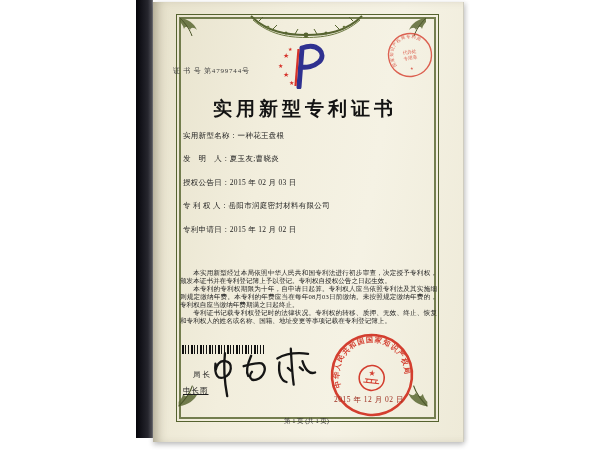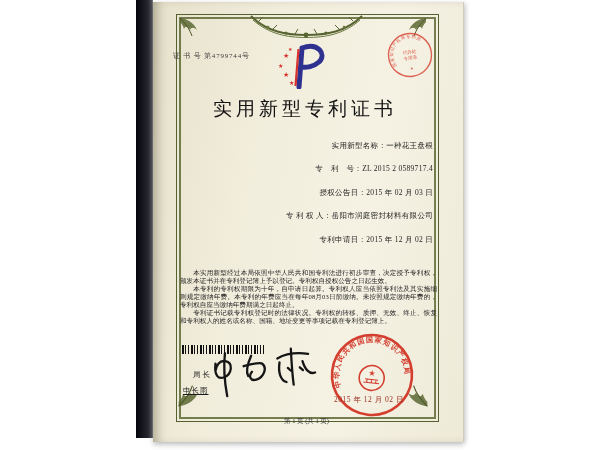--- a/index.html
+++ b/index.html
@@ -8,25 +8,25 @@
   .photo{position:absolute;inset:0;background:#ffffff;}
   .spine{position:absolute;left:136px;top:0;width:17px;height:438px;
          background:linear-gradient(90deg,#04040a,#15151c 35%,#26262e 70%,#55555c 95%,#9a9a9e);}
   .page{position:absolute;left:153px;top:2px;width:310px;height:440px;
         background:linear-gradient(100deg,#e7e2cc,#f2eedd 35%,#f5f2e4 65%,#eeead8);
         border-right:1px solid #cfccbf;
         box-shadow:0 3px 5px rgba(0,0,0,.22),3px 0 4px rgba(0,0,0,.08),
                    inset 9px 0 12px -6px rgba(60,52,30,.4);}
   .frame{position:absolute;left:23px;top:12px;width:261px;height:406px;border:1px solid #55622f;}
   .frame::before{content:"";position:absolute;inset:2px;border:2px solid #5d6a35;opacity:.85;}
-  .certno{position:absolute;left:20px;top:49px;font-size:7px;letter-spacing:.8px;color:#3d3d3d;}
+  .certno{position:absolute;left:20px;top:64px;font-size:7px;letter-spacing:.8px;color:#3d3d3d;}
   .logo{position:absolute;left:122px;top:40px;width:54px;height:47px;}
   .title{position:absolute;left:40px;top:94px;width:224px;text-align:center;
-         font-size:19px;font-weight:normal;letter-spacing:4px;color:#131313;}
-  .fields{position:absolute;left:30px;top:139px;width:250px;text-align:right;}
+         font-size:19px;font-weight:bold;letter-spacing:4px;color:#131313;}
+  .fields{position:absolute;left:30px;top:129px;width:250px;}
   .frow{height:23.4px;font-size:7.5px;color:#1e1e1e;letter-spacing:.3px;white-space:nowrap;}
   .body-text{position:absolute;left:27px;top:267px;width:257px;font-size:6.6px;line-height:8px;
              text-align:justify;color:#242424;}
   .body-text p{margin:0;text-indent:2em;}
   .barcode{position:absolute;left:29px;top:343px;width:82px;height:9px;
     background:
       repeating-linear-gradient(90deg,#101010 0 1px,transparent 1px 3px),
       repeating-linear-gradient(90deg,#101010 0 2px,transparent 2px 9px);}
   .juzhang{position:absolute;left:40px;top:368px;font-size:7.5px;letter-spacing:2px;color:#1c1c1c;}
   .shenchangyu{position:absolute;left:30px;top:384px;font-size:7.5px;letter-spacing:1px;color:#1c1c1c;text-decoration:underline;}
@@ -108,21 +108,21 @@
       <text x="25" y="40" font-size="4" fill="#d84838" text-anchor="middle">★</text>
     </svg>
 
     <div class="title">实用新型专利证书</div>
 
     <div class="fields">
       <div class="frow">
         <span>实用新型名称：</span><span>一种花王盘根</span>
       </div>
       <div class="frow">
-        <span>专　利　号：</span><span>ZL 2015 2 0589717.4</span>
+        <span>发　明　人：</span><span>夏玉友;曹晓炎</span>
       </div>
       <div class="frow">
         <span>授权公告日：</span><span>2015 年 02 月 03 日</span>
       </div>
       <div class="frow">
         <span>专 利 权 人：</span><span>岳阳市润庭密封材料有限公司</span>
       </div>
       <div class="frow">
         <span>专利申请日：</span><span>2015 年 12 月 02 日</span>
       </div>

